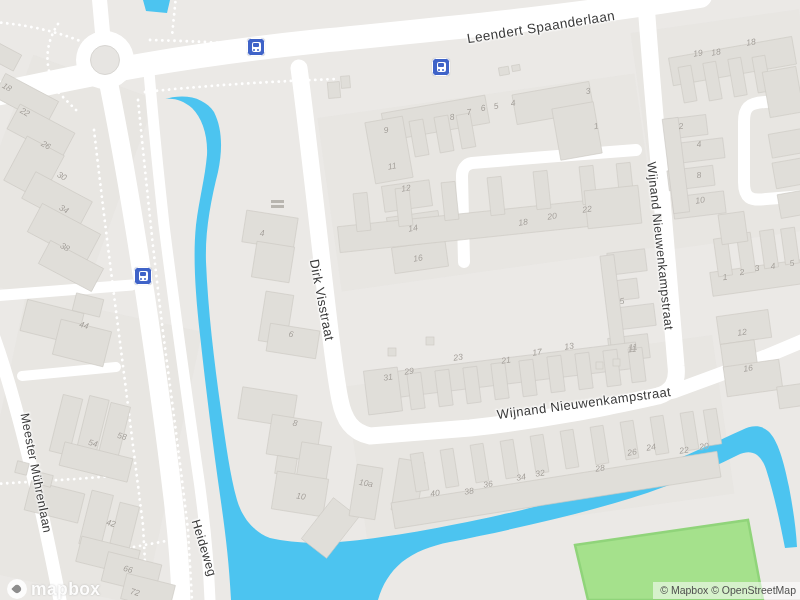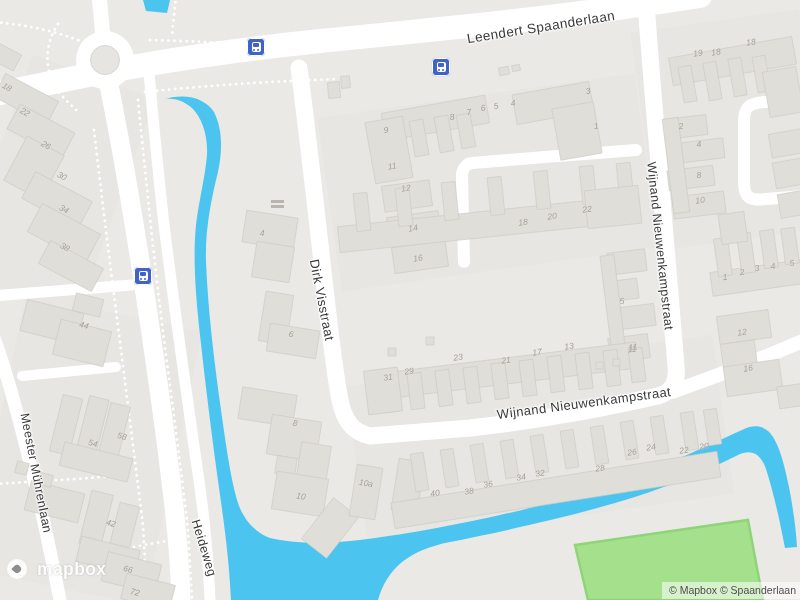--- a/index.html
+++ b/index.html
@@ -14,22 +14,22 @@
     color:#a09c96;text-shadow:0 0 1px #efedea;}
   .bus{position:absolute;width:16px;height:16px;background:var(--bus_blue,#3f63c8);
     border:1.5px solid #fff;border-radius:3.5px;box-shadow:0 0 1px rgba(0,0,0,.25);}
   .bus .body{position:absolute;left:3.5px;top:2.5px;width:9px;height:10px;
     background:#fff;border-radius:2px;}
   .bus .win{position:absolute;left:1.5px;top:1.5px;width:6px;height:3.5px;
     background:var(--bus_blue,#3f63c8);border-radius:1px;}
   .bus .w1,.bus .w2{position:absolute;bottom:1px;width:2px;height:2px;
     background:var(--bus_blue,#3f63c8);border-radius:50%;}
   .bus .w1{left:1.5px}.bus .w2{right:1.5px}
-  #logo{position:absolute;left:7px;bottom:20px;display:flex;
-    gap:10px;text-decoration:none;}
+  #logo{position:absolute;left:7px;bottom:0;display:flex;
+    gap:4px;text-decoration:none;}
   #logo .ring{width:20px;height:20px;border-radius:50%;
     background:rgba(255,255,255,.85);position:relative;}
   #logo .pin{position:absolute;left:6px;top:6px;width:8px;height:8px;
     background:#8d8d8d;border-radius:6px 6px 6px 1px;transform:rotate(45deg);}
   #logo .word{font-size:17.5px;font-weight:bold;color:rgba(255,255,255,.95);
     letter-spacing:.4px;text-shadow:0 0 2px rgba(120,120,120,.45);}
   #attrib{position:absolute;right:0;bottom:1px;font-size:10.5px;color:#4f4f4f;
     background:rgba(255,255,255,.55);padding:2px 4px 3px 7px;white-space:nowrap;}
 </style>
 </head>
@@ -335,14 +335,14 @@
         </span>
       </div>
     </div>
 
   <a id="logo">
     <span class="ring">
         <span class="pin"></span>
       </span>
     <span class="word">mapbox</span>
   </a>
-  <div id="attrib">© Mapbox © Spaanderlaan</div>
+  <div id="attrib">© Mapbox © OpenStreetMap</div>
 </div>
 
 </body></html>

